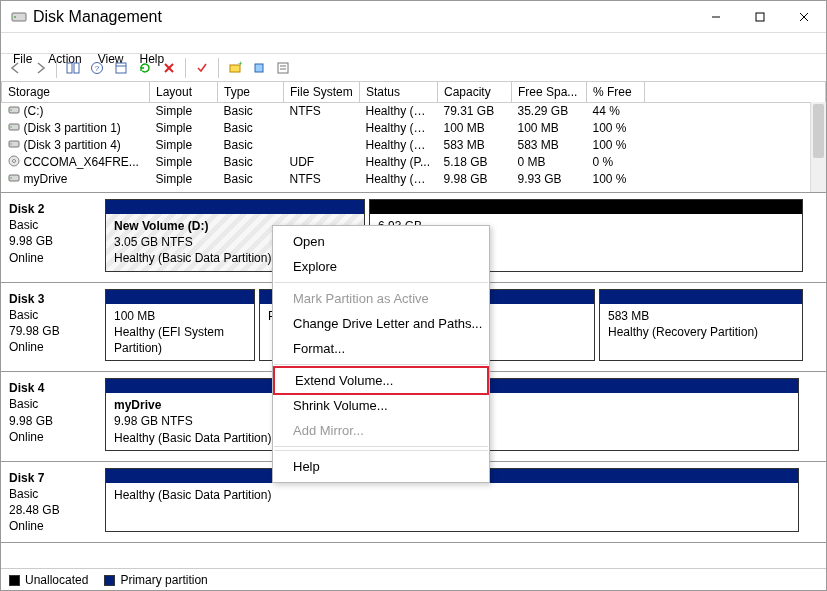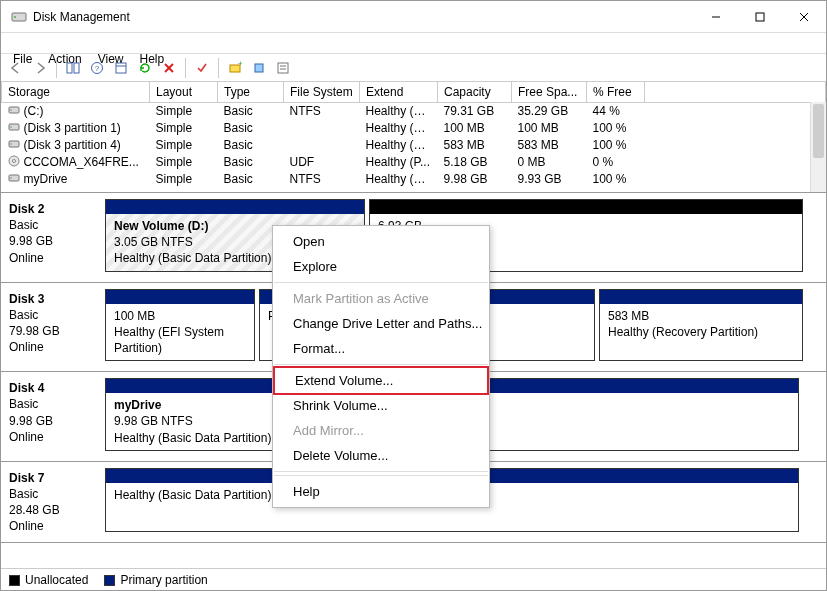--- a/index.html
+++ b/index.html
@@ -1,21 +1,21 @@
 <!DOCTYPE html>
 <html><head>
 <meta charset="utf-8">
 <style>
   * { box-sizing: border-box; }
   html, body { margin:0; padding:0; font-family: "Segoe UI", Tahoma, sans-serif; font-size:12px; color:#000; background:#fff; }
   .window { width:827px; height:591px; border:1px solid #999; display:flex; flex-direction:column; background:#fff; }
   
   .titlebar { height:32px; display:flex; align-items:center; border-bottom:1px solid #ddd; }
   .titlebar .app-icon { width:16px; height:16px; margin:0 6px 0 10px; }
-  .titlebar .title { flex:1; font-size:12px; }
+  .titlebar .title { flex:1; font-size:16px; }
   .titlebar .winbtn { width:44px; height:31px; display:flex; align-items:center; justify-content:center; }
   .titlebar .winbtn svg { width:10px; height:10px; }
   
   .menubar { height:21px; display:flex; align-items:center; padding:0 4px; border-bottom:1px solid #ddd; font-size:12px; }
   .menubar .mitem { padding:2px 8px;margin-top:32px; }
   
   .toolbar { height:28px; display:flex; align-items:center; padding:0 4px; border-bottom:1px solid #ccc; gap:2px; }
   .toolbar .tbtn { width:22px; height:22px; display:flex; align-items:center; justify-content:center; border:1px solid transparent; }
   .toolbar .sep { width:1px; height:20px; background:#ccc; margin:0 3px; }
   
@@ -172,21 +172,21 @@
           <col style="width:75px">
           <col style="width:58px">
           <col>
       </colgroup>
       <thead>
           <tr>
         <th>Storage</th>
         <th>Layout</th>
         <th>Type</th>
         <th>File System</th>
-        <th>Extend</th>
+        <th>Status</th>
         <th>Capacity</th>
         <th>Free Spa...</th>
         <th>% Free</th>
         <th></th>
       </tr>
         </thead>
       <tbody id="volrows">
           <tr>
             <td>
               <div class="volcell">
@@ -389,19 +389,18 @@
       <div class="citem">Open</div>
       <div class="citem">Explore</div>
       <div class="csep"></div>
       <div class="citem disabled">Mark Partition as Active</div>
       <div class="citem">Change Drive Letter and Paths...</div>
       <div class="citem">Format...</div>
       <div class="csep"></div>
       <div class="citem highlight">Extend Volume...</div>
       <div class="citem">Shrink Volume...</div>
       <div class="citem disabled">Add Mirror...</div>
-      <div class="citem">Delete Volume...</div>
       <div class="csep"></div>
       <div class="csep"></div>
       <div class="citem">Help</div>
     </div>
 
 </div>
 
 </body></html>

